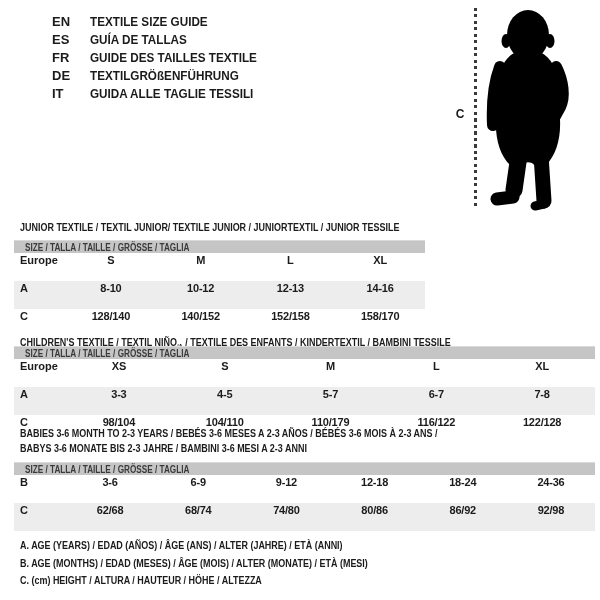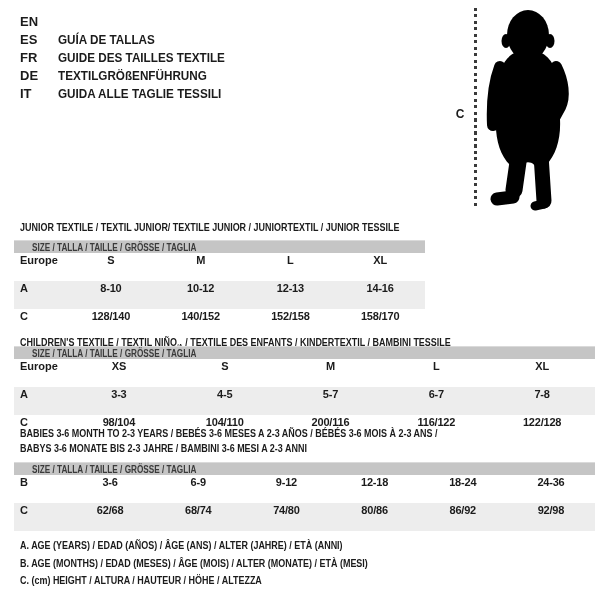--- a/index.html
+++ b/index.html
@@ -23,21 +23,21 @@
   }
   .cond90 {
     display: inline-block;
     transform: scaleX(0.9);
     transform-origin: 0 50%;
     white-space: nowrap;
   }
 
   
   .lang-list { position: absolute; left: 20px; top: 13px; }
-  .lang-row { display: flex; height: 18px; line-height: 18px; font-weight: bold; font-size: 13px; }
+  .lang-row { display: flex; height: 18px; line-height: 18px; font-weight: bold; font-size: 13px; margin-left: 32px; }
   .lang-code { width: 38px; flex: 0 0 38px; }
 
   
   .ref-line {
     position: absolute; left: 474px; top: 8px;
     width: 3px; height: 200px;
     background: repeating-linear-gradient(to bottom, #3a3a3a 0px, #3a3a3a 3px, transparent 3px, transparent 6.5px);
   }
   .height-label {
     position: absolute; left: 452px; top: 107px;
@@ -53,40 +53,41 @@
     white-space: nowrap;
   }
   .sub { font-size: 7.5px; vertical-align: sub; }
 
   
   .sg-table { position: absolute; left: 14px; }
   .size-bar {
     height: 12px; line-height: 12px;
     background: #c5c5c5;
     border-top: 1px solid #dadada;
-    padding-left: 18px;
+    padding-left: 11px;
     font-size: 10.5px; font-weight: bold; color: #3a3a3a;
   }
   .trow { display: flex; height: 28px; line-height: 14px; font-size: 11px; font-weight: bold; }
   .trow.alt { background: #ededed; }
   .tlabel { flex: 0 0 52px; width: 52px; padding-left: 6px; box-sizing: border-box; text-align: left; }
   .tcell { flex: 1 1 0; text-align: center; letter-spacing: -0.2px; }
 
   
   .notes { position: absolute; left: 20px; top: 537px; }
   .note-line { height: 17.5px; line-height: 17.5px; font-size: 11.5px; font-weight: bold; white-space: nowrap; }
 </style>
 </head>
 <body>
 
 <div id="page">
 
   <div class="lang-list">
     <div class="lang-row">
       <span class="lang-code">EN</span>
+      <span class="lang-title"><span class="cond90">TEXTILE SIZE GUIDE</span></span>
     </div>
     <div class="lang-row">
       <span class="lang-code">ES</span>
       <span class="lang-title"><span class="cond90">GUÍA DE TALLAS</span></span>
     </div>
     <div class="lang-row">
       <span class="lang-code">FR</span>
       <span class="lang-title"><span class="cond90">GUIDE DES TAILLES TEXTILE</span></span>
     </div>
     <div class="lang-row">
@@ -168,21 +169,21 @@
       <div class="tcell">3-3</div>
       <div class="tcell">4-5</div>
       <div class="tcell">5-7</div>
       <div class="tcell">6-7</div>
       <div class="tcell">7-8</div>
     </div>
     <div class="trow">
       <div class="tlabel">C</div>
       <div class="tcell">98/104</div>
       <div class="tcell">104/110</div>
-      <div class="tcell">200/116</div>
+      <div class="tcell">110/179</div>
       <div class="tcell">116/122</div>
       <div class="tcell">122/128</div>
     </div>
   </div>
 
   <div class="sec-title" style="top:426px; line-height:14.5px;">
     <div><span class="cond">BABIES 3-6 MONTH TO 2-3 YEARS / BEBÉS 3-6 MESES A 2-3 AÑOS / BÉBÉS 3-6 MOIS À 2-3 ANS /</span></div>
     <div><span class="cond">BABYS 3-6 MONATE BIS 2-3 JAHRE / BAMBINI 3-6 MESI A 2-3 ANNI</span></div>
   </div>
   <div class="sg-table" style="top:462px; width:581px;">

